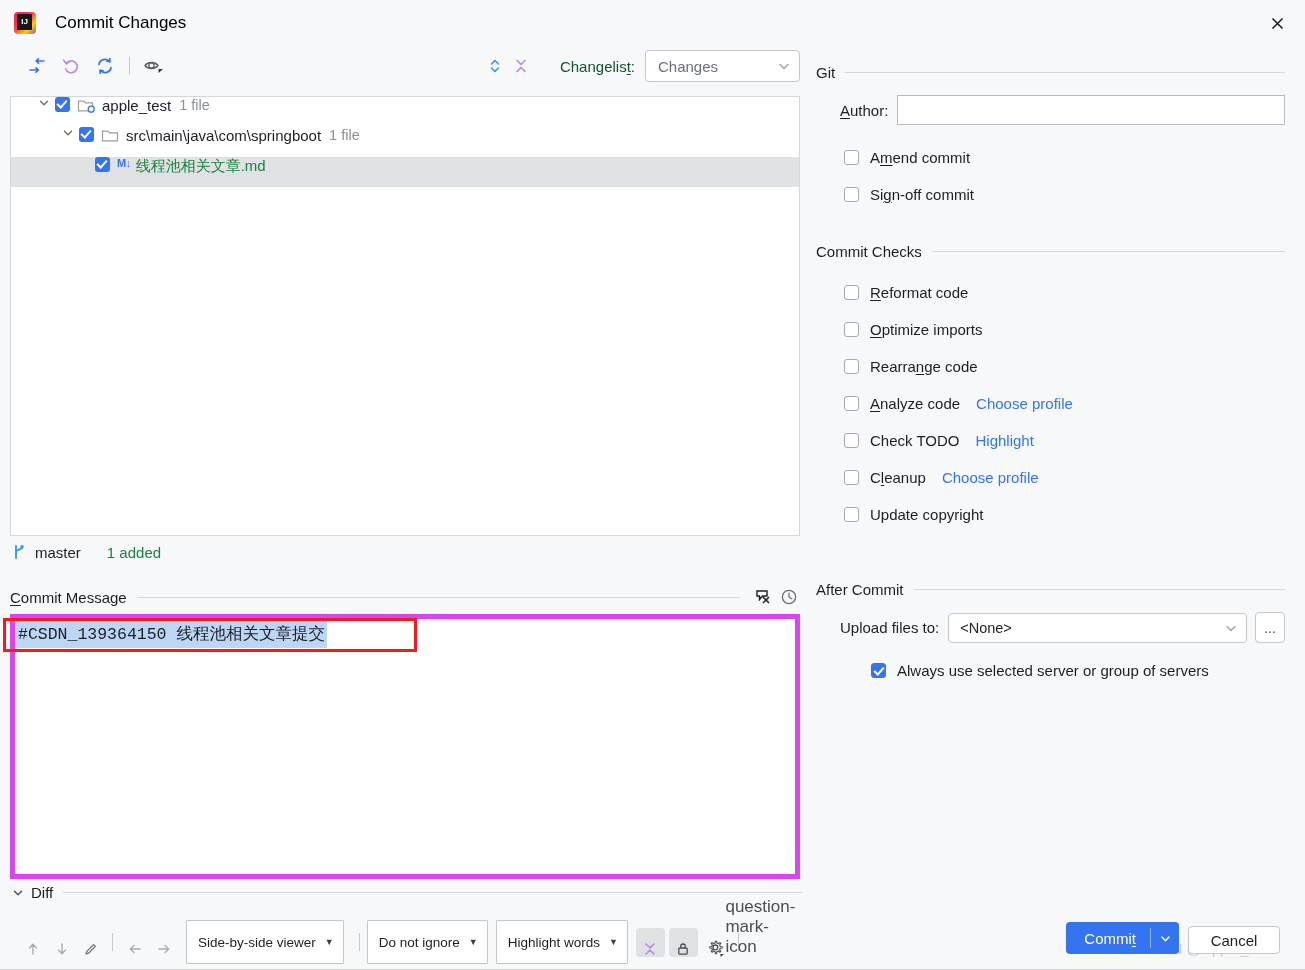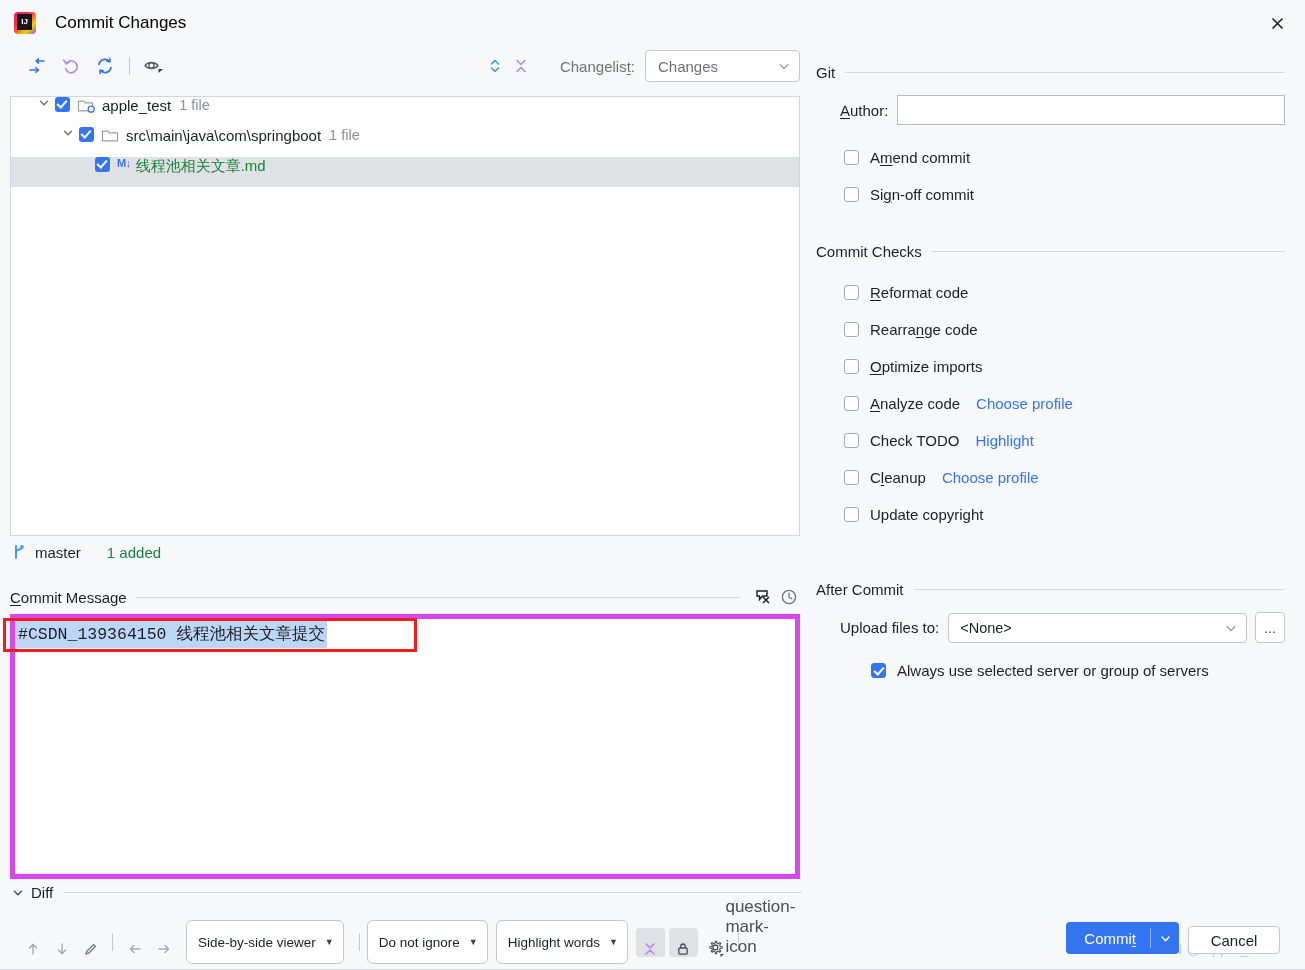--- a/index.html
+++ b/index.html
@@ -96,21 +96,21 @@
   }
   .cl-icon {
     width: 26px; height: 28px;
     display: flex; align-items: center; justify-content: center;
     cursor: pointer;
   }
   .cl-label {
     margin-left: 26px;
     margin-right: 10px;
     font-size: 15px;
-    color: #737373;
+    color: #14532d;
   }
   .combo {
     border: 1px solid #c4c7cc;
     background: #fff;
     border-radius: 4px;
     height: 32px;
     display: flex;
     align-items: center;
     padding: 0 8px 0 12px;
     box-sizing: border-box;
@@ -258,21 +258,21 @@
     width: 29px; height: 29px;
     display: flex; align-items: flex-end; justify-content: center;
     cursor: pointer;
     border-radius: 4px;
   }
   .dt-icon.pressed { background: #dfe1e5; }
   .dt-sep { width: 1px; height: 18px; background: #c6c9ce; margin: 0 7px; }
   .dt-combo {
     height: 44px;
     border: 1px solid #c4c7cc;
-    border-radius: 6px;
+    border-radius: 1px;
     background: #fff;
     display: flex;
     align-items: center;
     padding: 0 9px 0 11px;
     margin-right: 8px;
     cursor: pointer;
     font-size: 13.5px;
     color: #1c1f24;
     box-sizing: border-box;
   }
@@ -674,25 +674,25 @@
     <span class="grp-title">Commit Checks</span>
     <div class="grp-rule"></div>
   </div>
 
   <div class="chk-row">
     <div class="chkbox"></div>
     <span class="chk-label"><u>R</u>eformat code</span>
   </div>
   <div class="chk-row">
     <div class="chkbox"></div>
+    <span class="chk-label"><u>O</u>ptimize imports</span>
+  </div>
+  <div class="chk-row">
+    <div class="chkbox"></div>
     <span class="chk-label">Rearra<u>n</u>ge code</span>
-  </div>
-  <div class="chk-row">
-    <div class="chkbox"></div>
-    <span class="chk-label"><u>O</u>ptimize imports</span>
   </div>
   <div class="chk-row">
     <div class="chkbox"></div>
     <span class="chk-label"><u>A</u>nalyze code</span>
     <span class="lnk">Choose profile</span>
   </div>
   <div class="chk-row">
     <div class="chkbox"></div>
     <span class="chk-label">Check TODO</span>
     <span class="lnk">Highlight</span>

